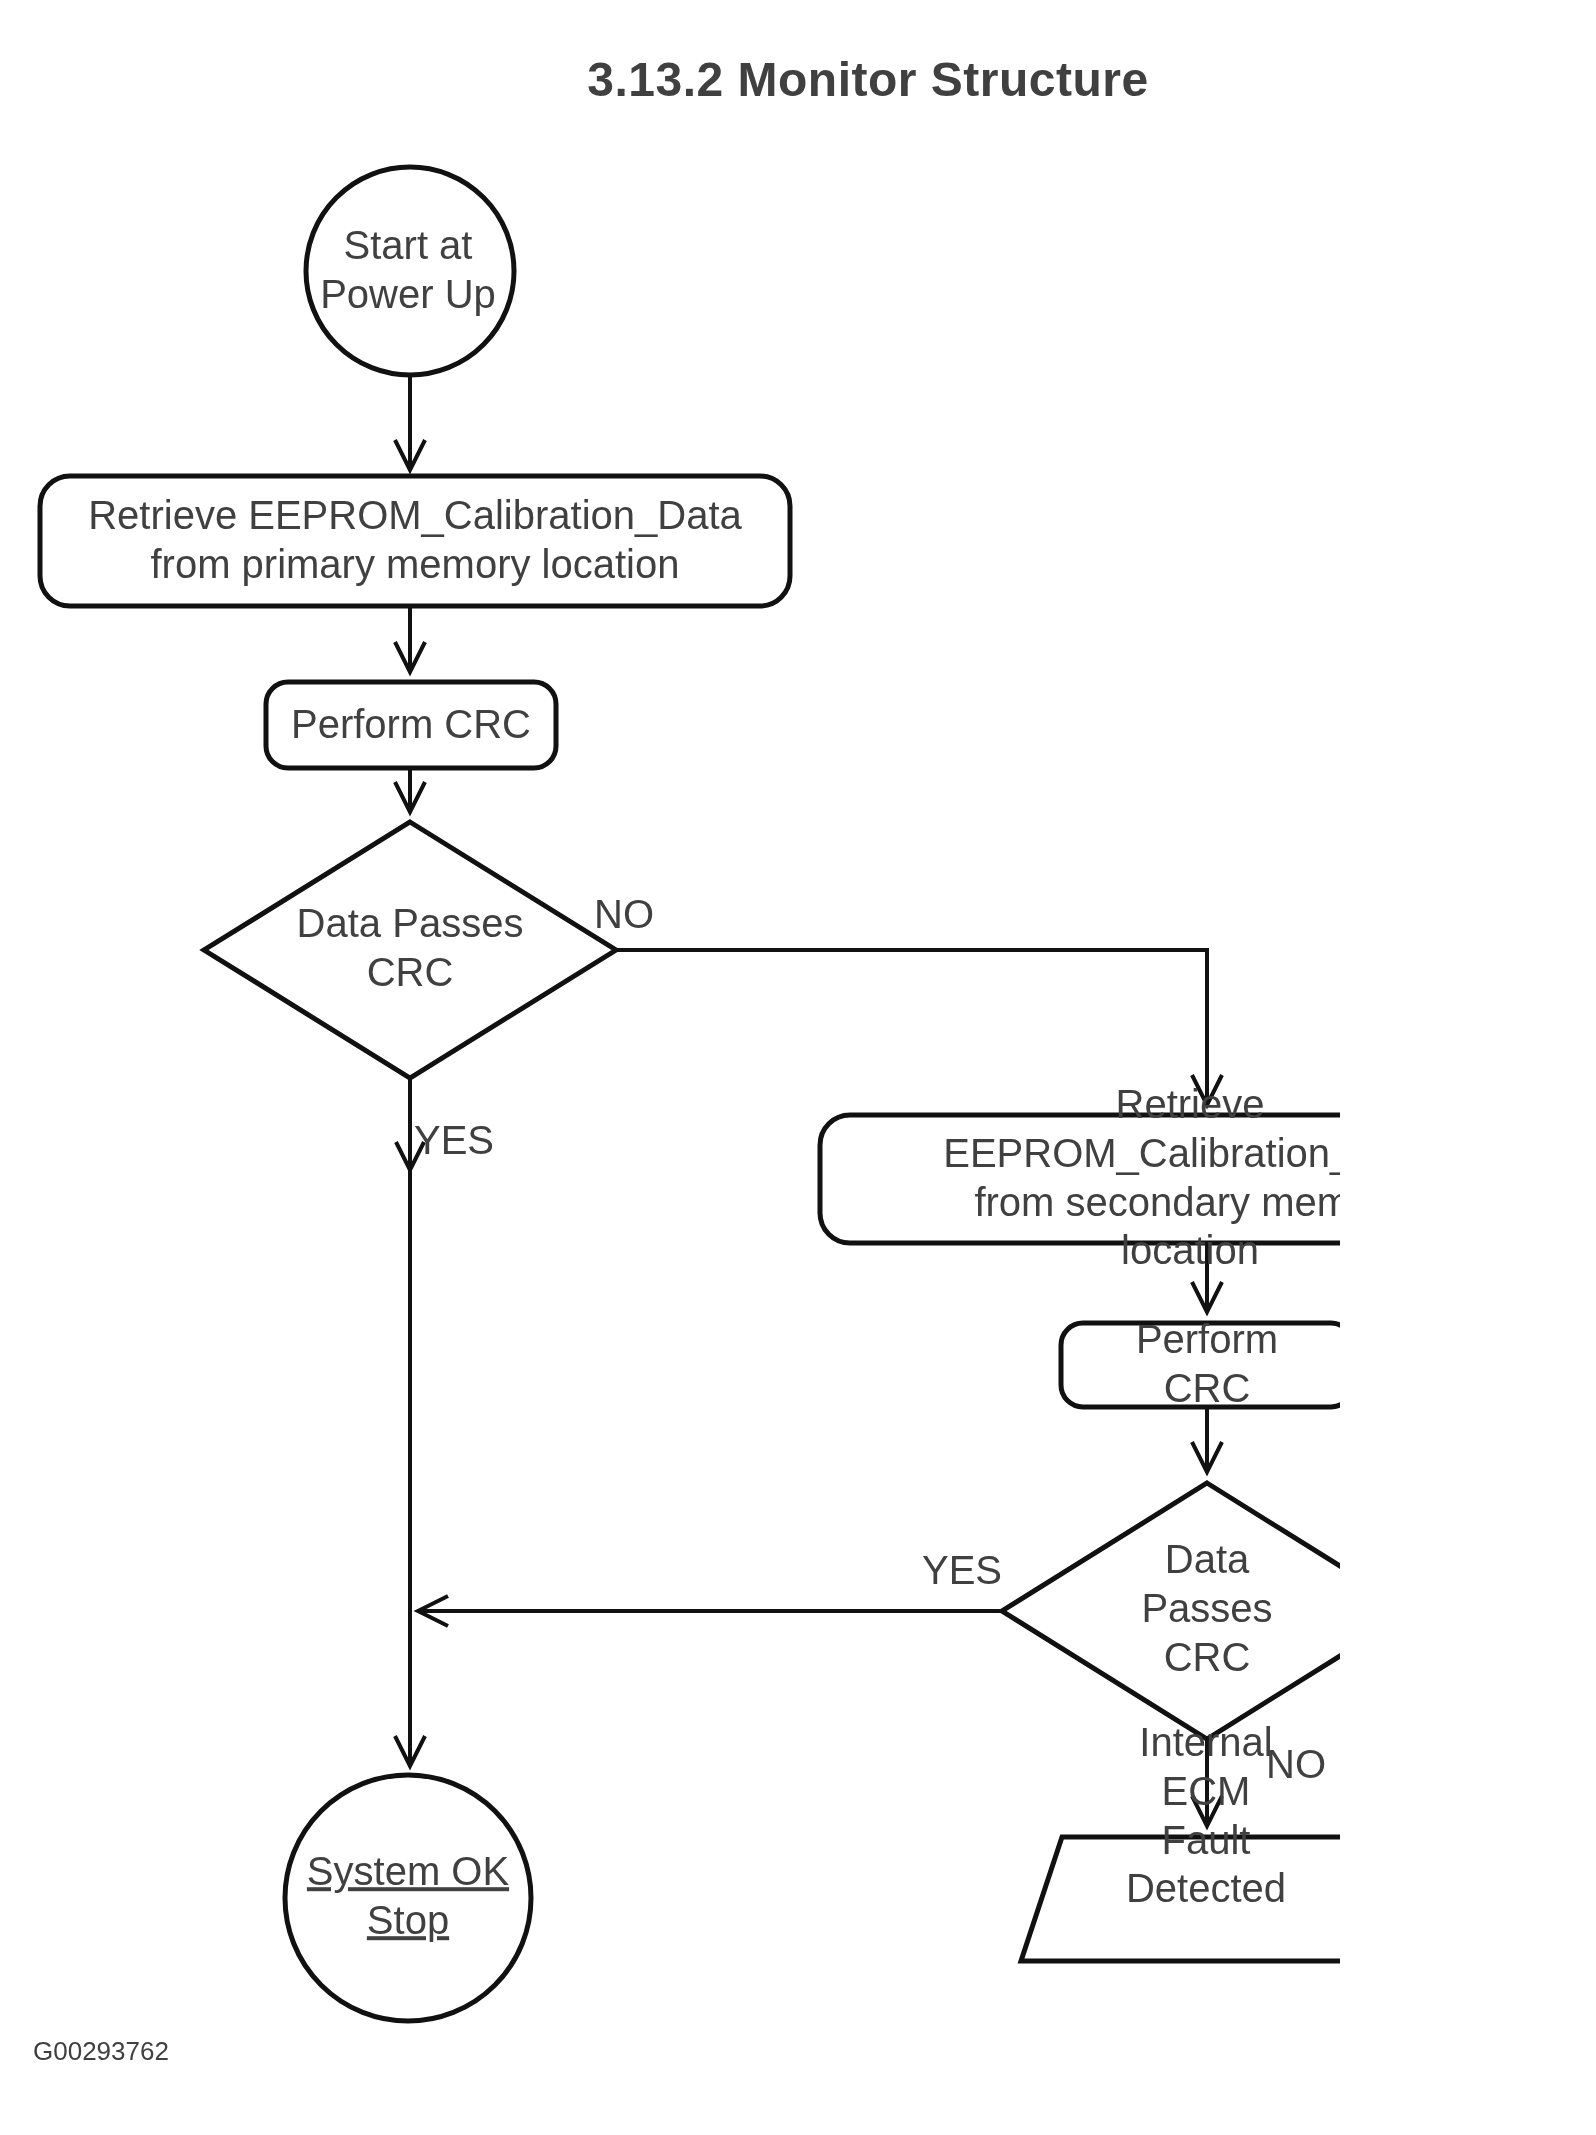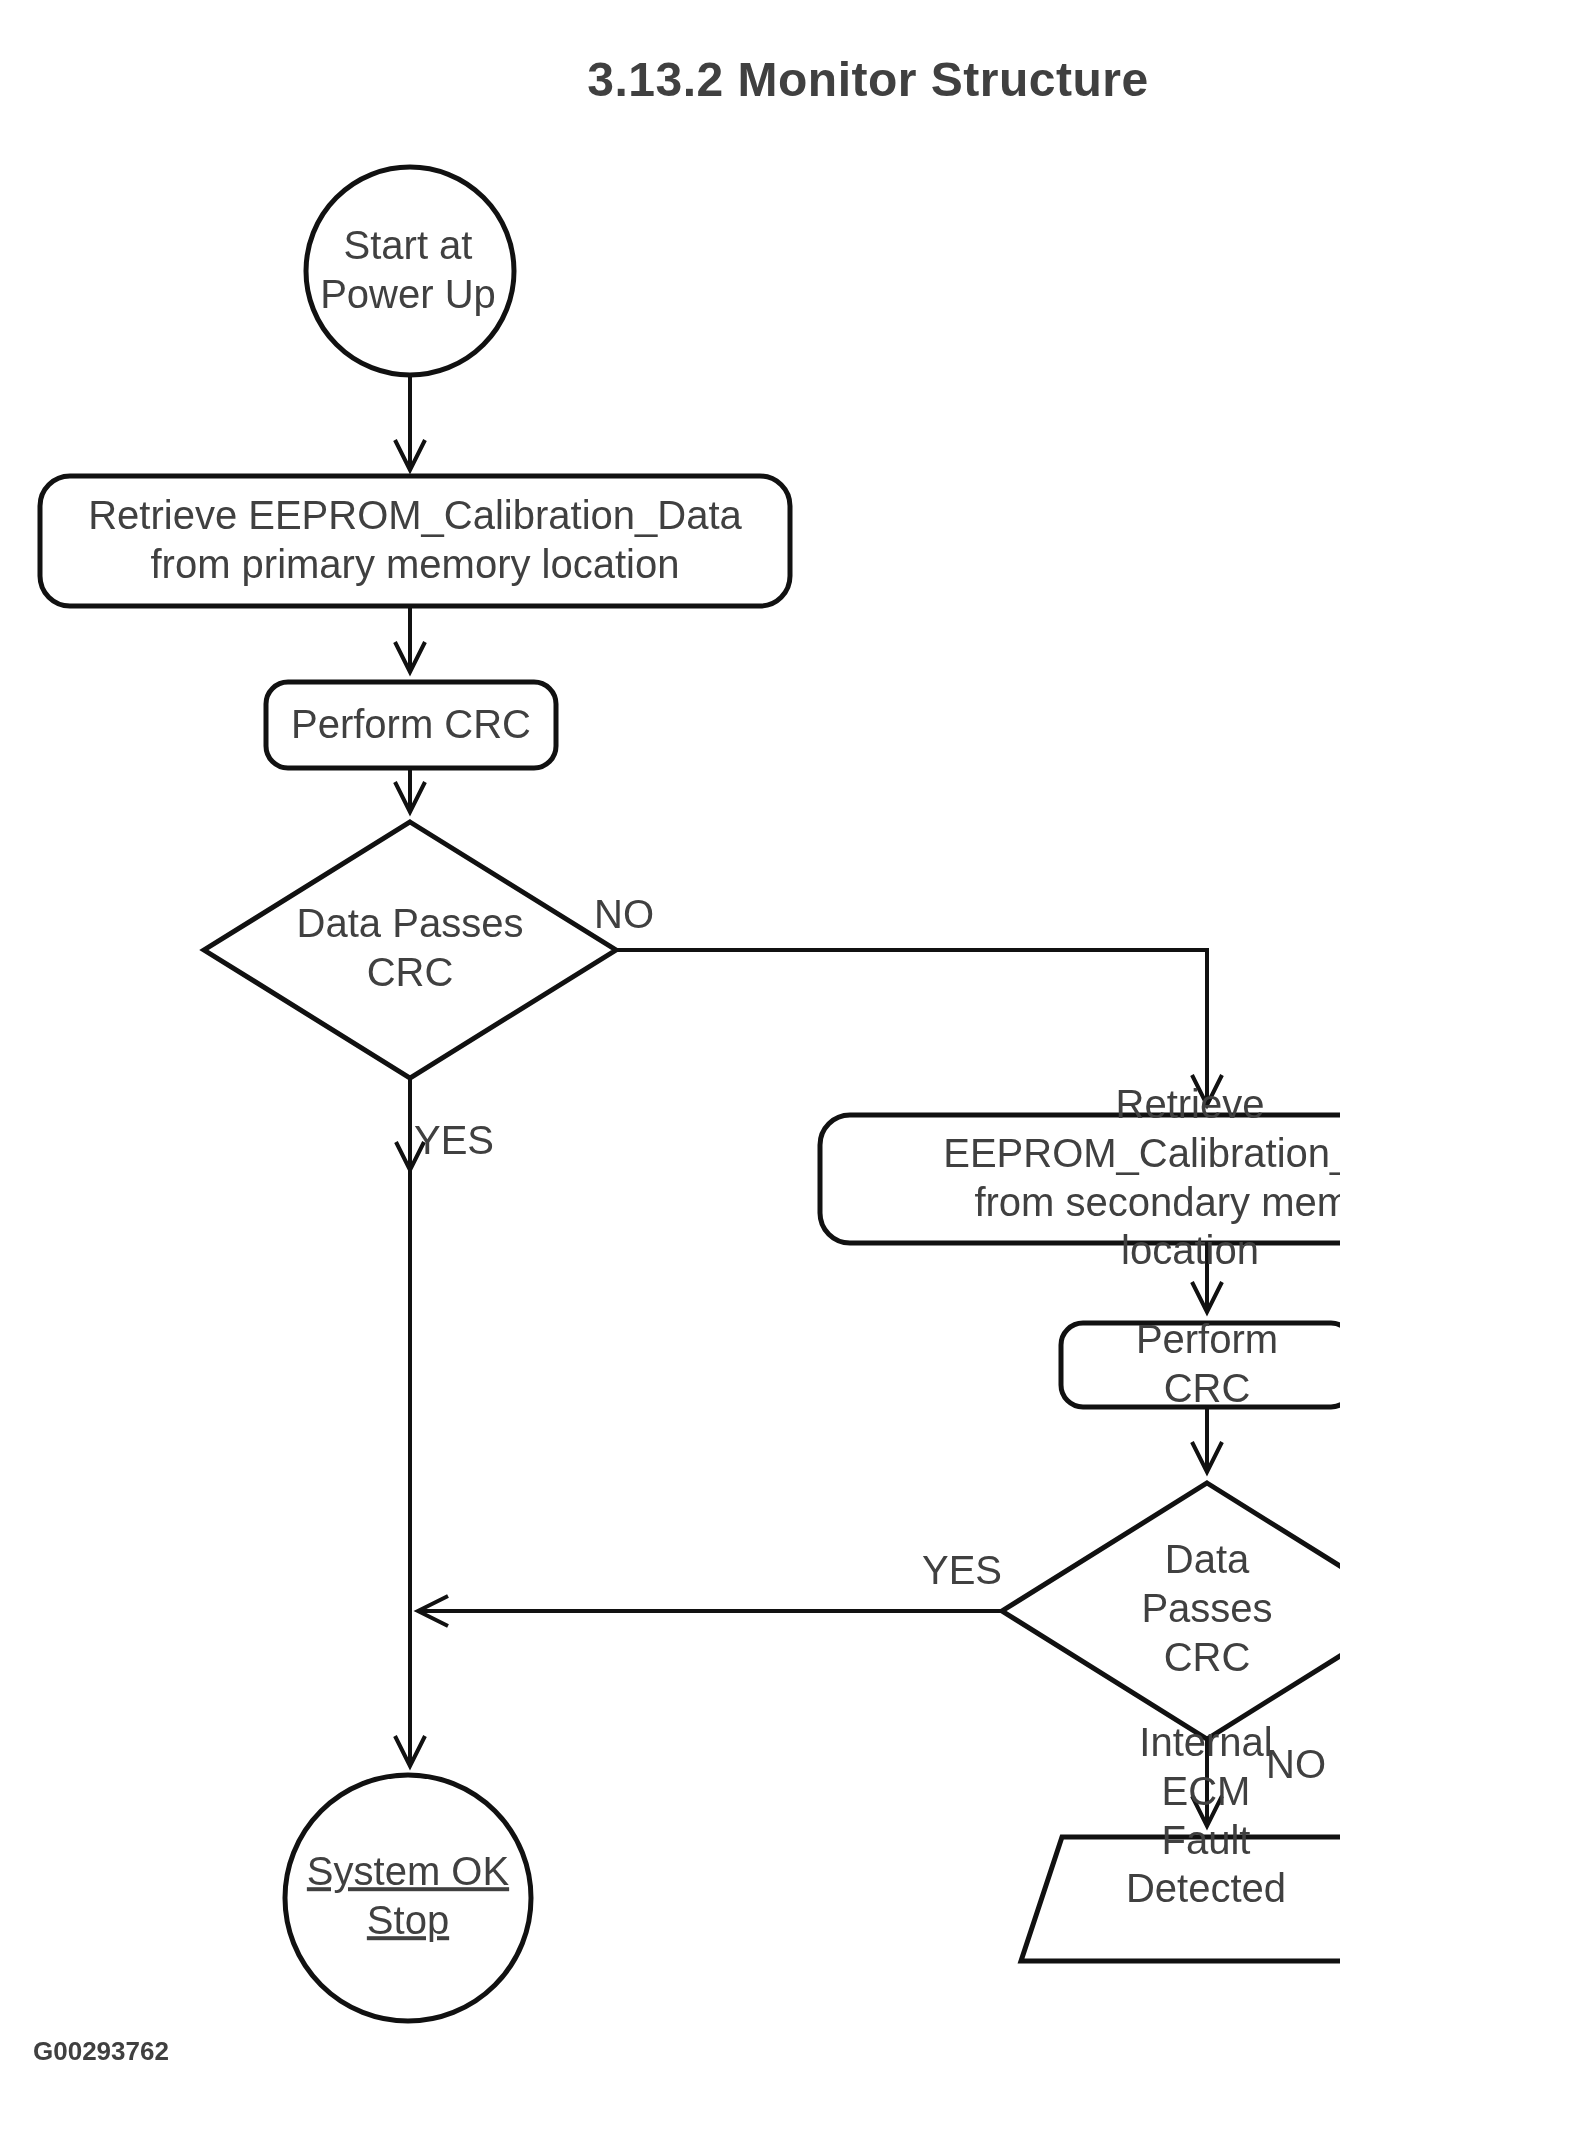--- a/index.html
+++ b/index.html
@@ -106,15 +106,15 @@
   <div class="edge-label" style="left:962px; top:1570px;">YES</div>
 
   <div class="edge-label" style="left:1296px; top:1764px;">NO</div>
 
   <div class="node-label" style="left:1206px; top:1816px;">Internal ECM
 Fault Detected</div>
 
   <div class="node-label" style="left:408px; top:1896px;text-decoration:underline;">System OK
 Stop</div>
 
-  <div class="figure-code" style="left:33px; top:2036px;font-weight:bold;">G00293762</div>
+  <div class="figure-code" style="left:33px; top:2036px;">G00293762</div>
 
 </div>
 
 </body></html>

